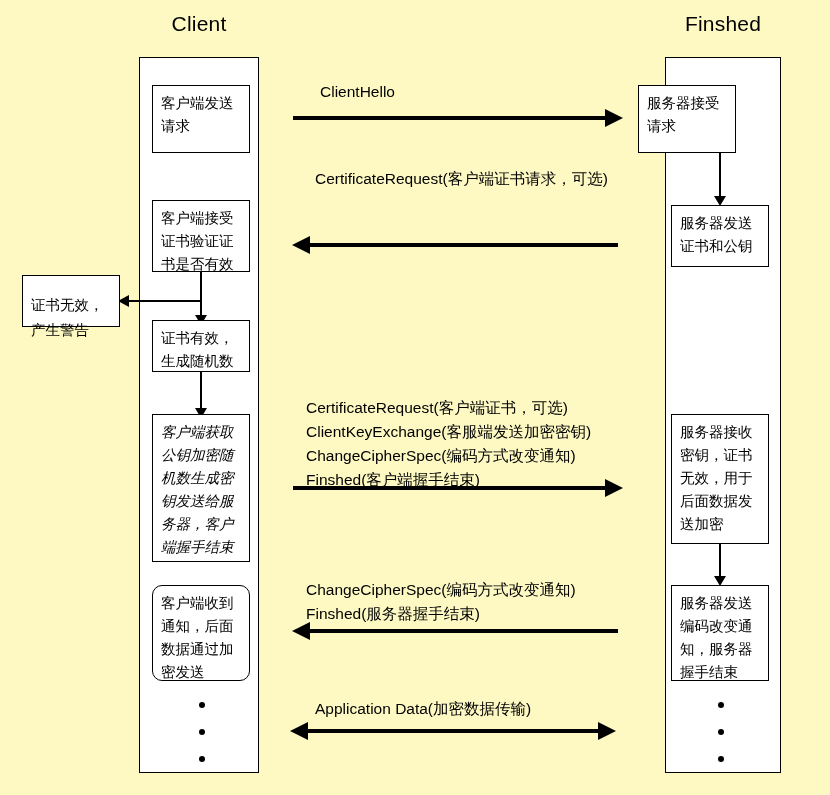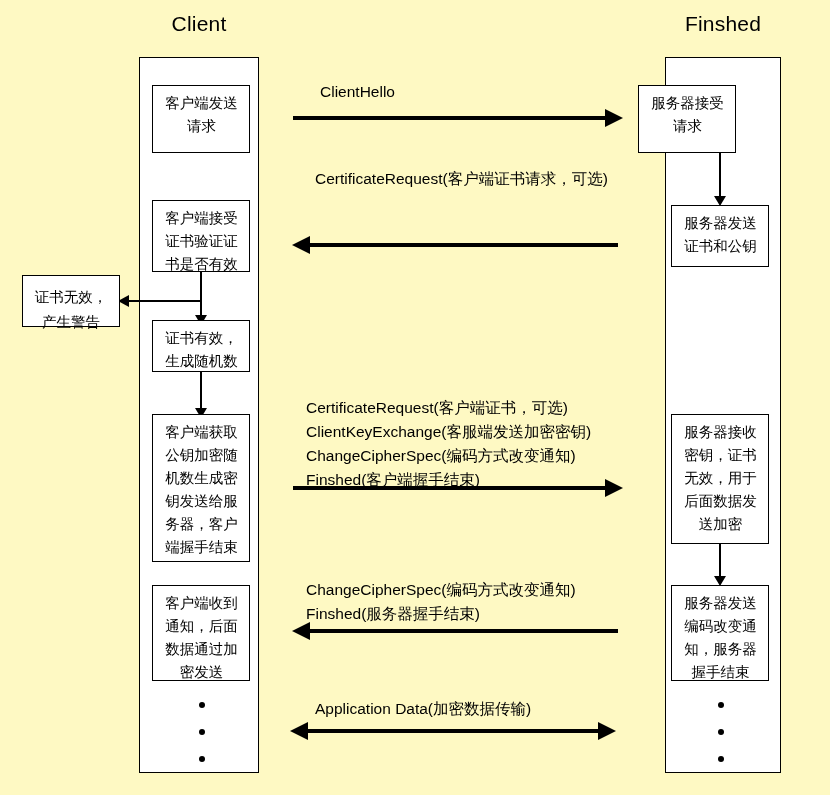--- a/index.html
+++ b/index.html
@@ -42,24 +42,24 @@
   
   .node {
     position: absolute;
     border: 1.3px solid #000000;
     box-sizing: border-box;
     background: #ffffff;
     font-size: 14.5px;
     line-height: 23px;
     color: #000000;
     padding: 6px 7px 6px 8px;
-    text-align: center;
+    text-align: left;
     word-break: break-all;
   }
-  .node.alert { font-size: 14.5px; line-height: 25px; padding: 9px 8px; }
+  .node.alert { font-size: 14.5px; line-height: 25px; padding: 17px 8px; }
 
   
   .vline {
     position: absolute;
     width: 1.6px;
     background: #000000;
   }
   .hline {
     position: absolute;
     height: 1.6px;
@@ -147,23 +147,23 @@
   <div class="hline" style="left:124px; top:300px; width:78px;"></div>
   <div class="arrow-left-sm" style="left:118px; top:295px;"></div>
 
   <div class="node alert" style="left:22px; top:275px; width:98px; height:52px;">证书无效，产生警告</div>
 
   <div class="node" style="left:152px; top:320px; width:98px; height:52px;">证书有效，生成随机数</div>
 
   <div class="vline" style="left:200px; top:372px; height:42px;"></div>
   <div class="arrow-down" style="left:195px; top:408px;"></div>
 
-  <div class="node" style="left:152px; top:414px; width:98px; height:148px;">客户端获取公钥加密随机数生成密钥发送给服务器，客户端握手结束</div>
-
-  <div class="node" style="left:152px; top:585px; width:98px; height:96px;">客户端收到通知，后面数据通过加密发送</div>
+  <div class="node" style="left:152px; top:414px; width:98px; height:148px;font-style:italic;">客户端获取公钥加密随机数生成密钥发送给服务器，客户端握手结束</div>
+
+  <div class="node" style="left:152px; top:585px; width:98px; height:96px;border-radius:10px;">客户端收到通知，后面数据通过加密发送</div>
 
   <div class="ellipsis" style="left:195px; top:702px;">
     <i></i>
       <i></i>
       <i></i>
   </div>
 
   <div class="node" style="left:638px; top:85px; width:98px; height:68px;">服务器接受请求</div>
 
   <div class="vline" style="left:719px; top:153px; height:48px;"></div>

